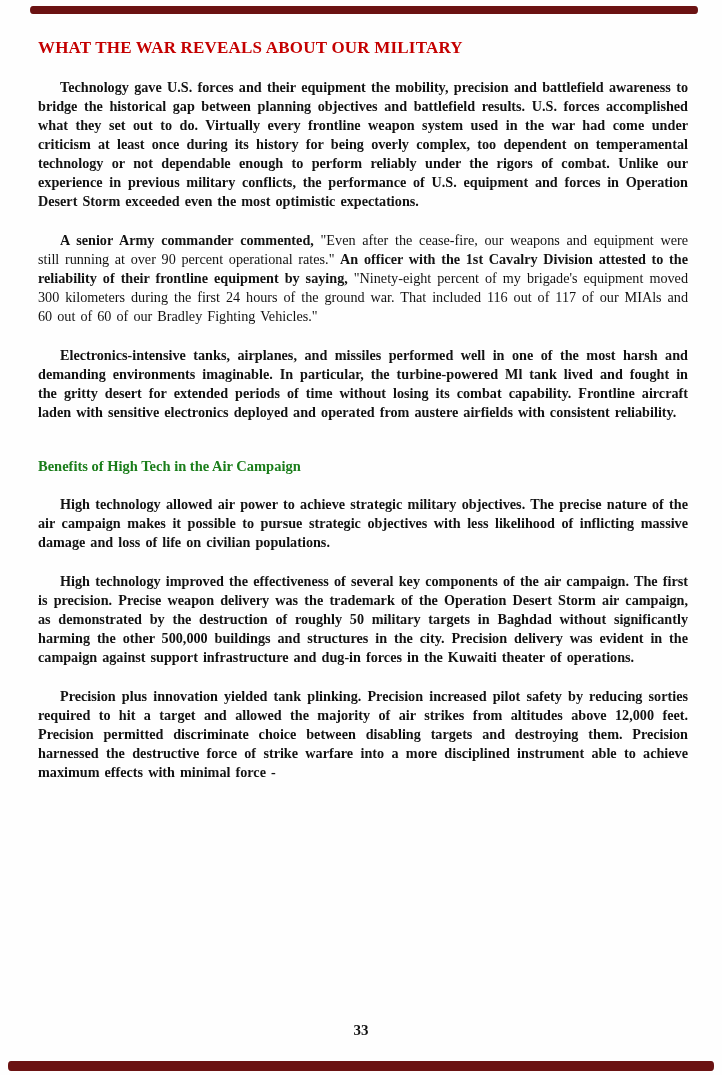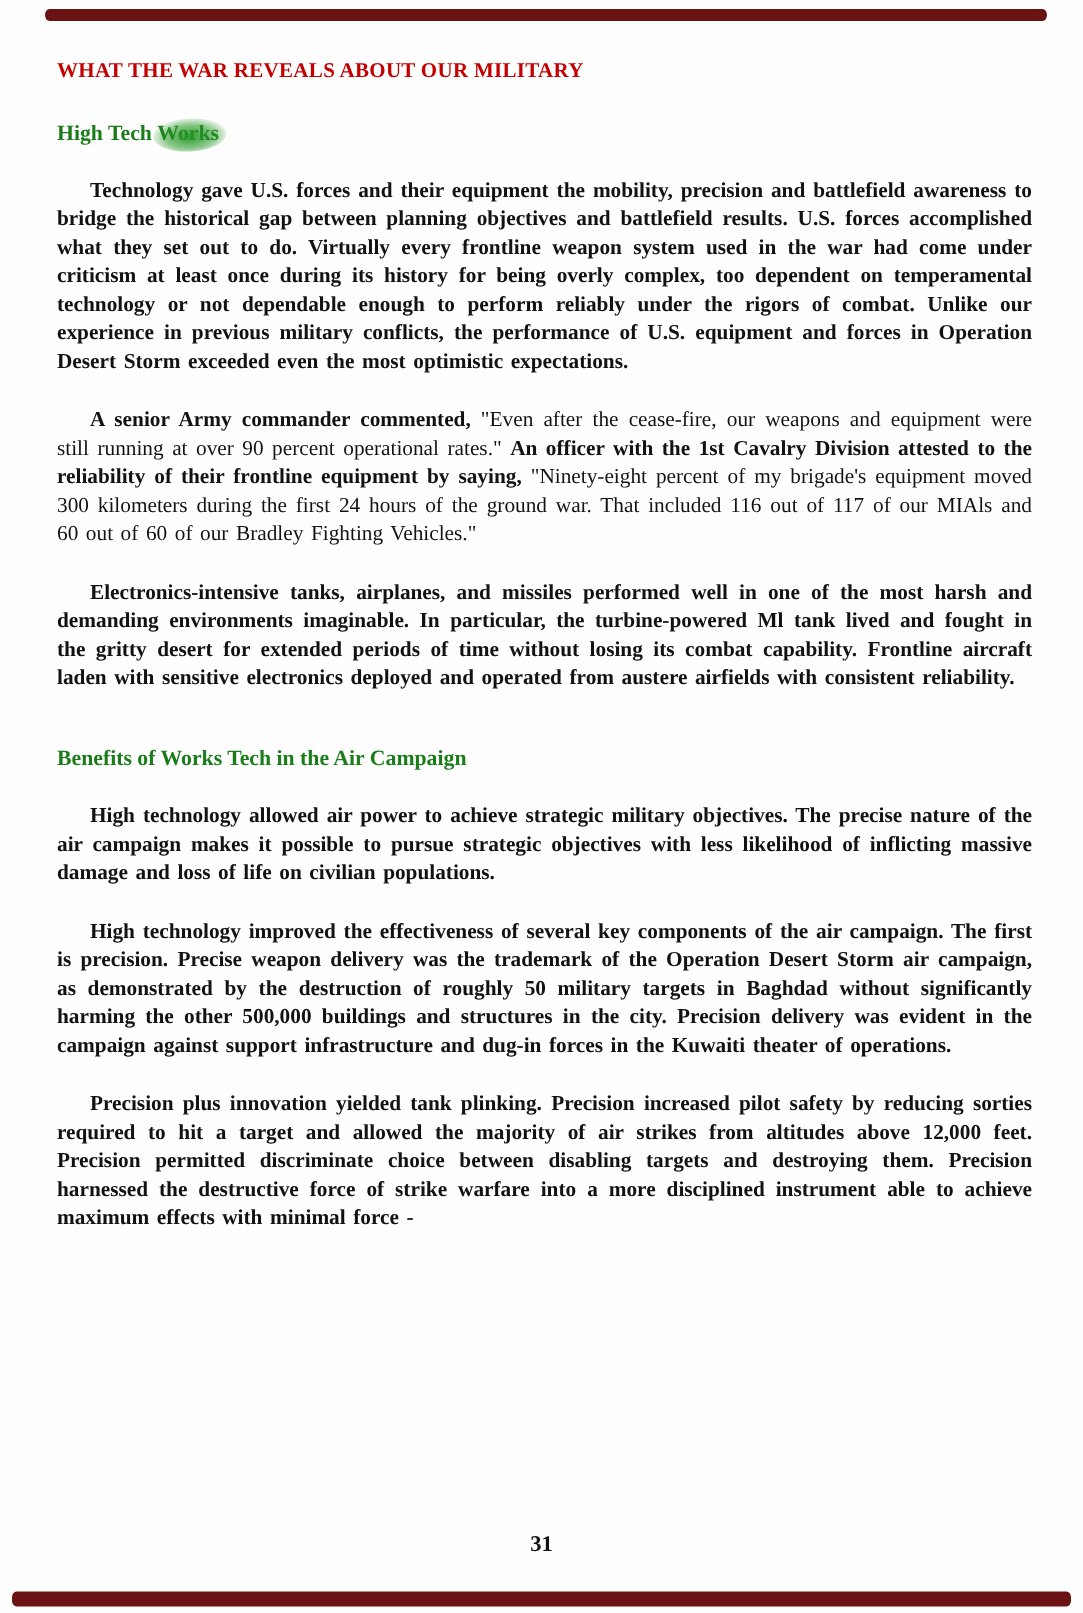--- a/index.html
+++ b/index.html
@@ -16,21 +16,21 @@
     background:var(--paper-white,#fff);
     font-family:"Liberation Serif","DejaVu Serif",serif;
     color:var(--text-black,#121212);
   }
   .edge-bar{position:absolute;background:var(--bar-maroon,#6b1212);}
   .edge-bar.top{top:6px;left:30px;width:668px;height:8px;border-radius:3px/4px;}
   .edge-bar.bottom{top:1061px;left:8px;width:706px;height:10px;border-radius:3px/4px;}
   .content{position:absolute;top:0;left:38px;right:34px;}
   h1.doc-title{
     margin:38px 0 0 0;
-    font-size:14px;line-height:20px;font-weight:bold;
+    font-size:17px;line-height:20px;font-weight:bold;
     color:var(--title-red,#c40000);
     letter-spacing:.2px;
   }
   #doc-body h2{
     margin:36px 0 0 0;
     font-size:14.5px;line-height:17px;font-weight:bold;
     color:var(--heading-green,#1a7d1a);
   }
   #doc-body h2:first-child{margin-top:23px;}
   #doc-body p{
@@ -58,26 +58,25 @@
   }
 </style>
 </head>
 <body>
 
 <div class="edge-bar top"></div>
 
 <div class="content">
   <h1 class="doc-title">WHAT THE WAR REVEALS ABOUT OUR MILITARY</h1>
   <div id="doc-body">
-      <h2><span>High Tech </span><span class="scribble">Works</span></h2>
       <p><span class="bold">Technology gave U.S. forces and their equipment the mobility, precision and battlefield awareness to bridge the historical gap between planning objectives and battlefield results. U.S. forces accomplished what they set out to do. Virtually every frontline weapon system used in the war had come under criticism at least once during its history for being overly complex, too dependent on temperamental technology or not dependable enough to perform reliably under the rigors of combat. Unlike our experience in previous military conflicts, the performance of U.S. equipment and forces in Operation Desert Storm exceeded even the most optimistic expectations.</span></p>
       <p><span class="bold">A senior Army commander commented, </span><span class="reg">"Even after the cease-fire, our weapons and equipment were still running at over 90 percent operational rates." </span><span class="bold">An officer with the 1st Cavalry Division attested to the reliability of their frontline equipment by saying, </span><span class="reg">"Ninety-eight percent of my brigade's equipment moved 300 kilometers during the first 24 hours of the ground war. That included 116 out of 117 of our MIAls and 60 out of 60 of our Bradley Fighting Vehicles."</span></p>
       <p><span class="bold">Electronics-intensive tanks, airplanes, and missiles performed well in one of the most harsh and demanding environments imaginable. In particular, the turbine-powered Ml tank lived and fought in the gritty desert for extended periods of time without losing its combat capability. Frontline aircraft laden with sensitive electronics deployed and operated from austere airfields with consistent reliability.</span></p>
-      <h2><span>Benefits of Works Tech in the Air Campaign</span></h2>
+      <h2><span>Benefits of High Tech in the Air Campaign</span></h2>
       <p><span class="bold">High technology allowed air power to achieve strategic military objectives. The precise nature of the air campaign makes it possible to pursue strategic objectives with less likelihood of inflicting massive damage and loss of life on civilian populations.</span></p>
       <p><span class="bold">High technology improved the effectiveness of several key components of the air campaign. The first is precision. Precise weapon delivery was the trademark of the Operation Desert Storm air campaign, as demonstrated by the destruction of roughly 50 military targets in Baghdad without significantly harming the other 500,000 buildings and structures in the city. Precision delivery was evident in the campaign against support infrastructure and dug-in forces in the Kuwaiti theater of operations.</span></p>
       <p><span class="bold">Precision plus innovation yielded tank plinking. Precision increased pilot safety by reducing sorties required to hit a target and allowed the majority of air strikes from altitudes above 12,000 feet. Precision permitted discriminate choice between disabling targets and destroying them. Precision harnessed the destructive force of strike warfare into a more disciplined instrument able to achieve maximum effects with minimal force -</span></p>
     </div>
 </div>
 
-<div class="page-number">31</div>
+<div class="page-number">33</div>
 
 <div class="edge-bar bottom"></div>
 
 </body></html>

